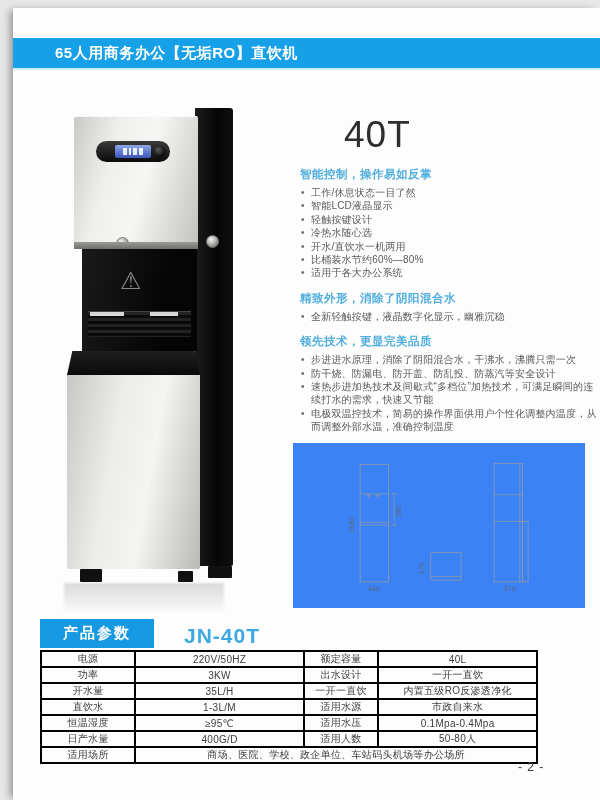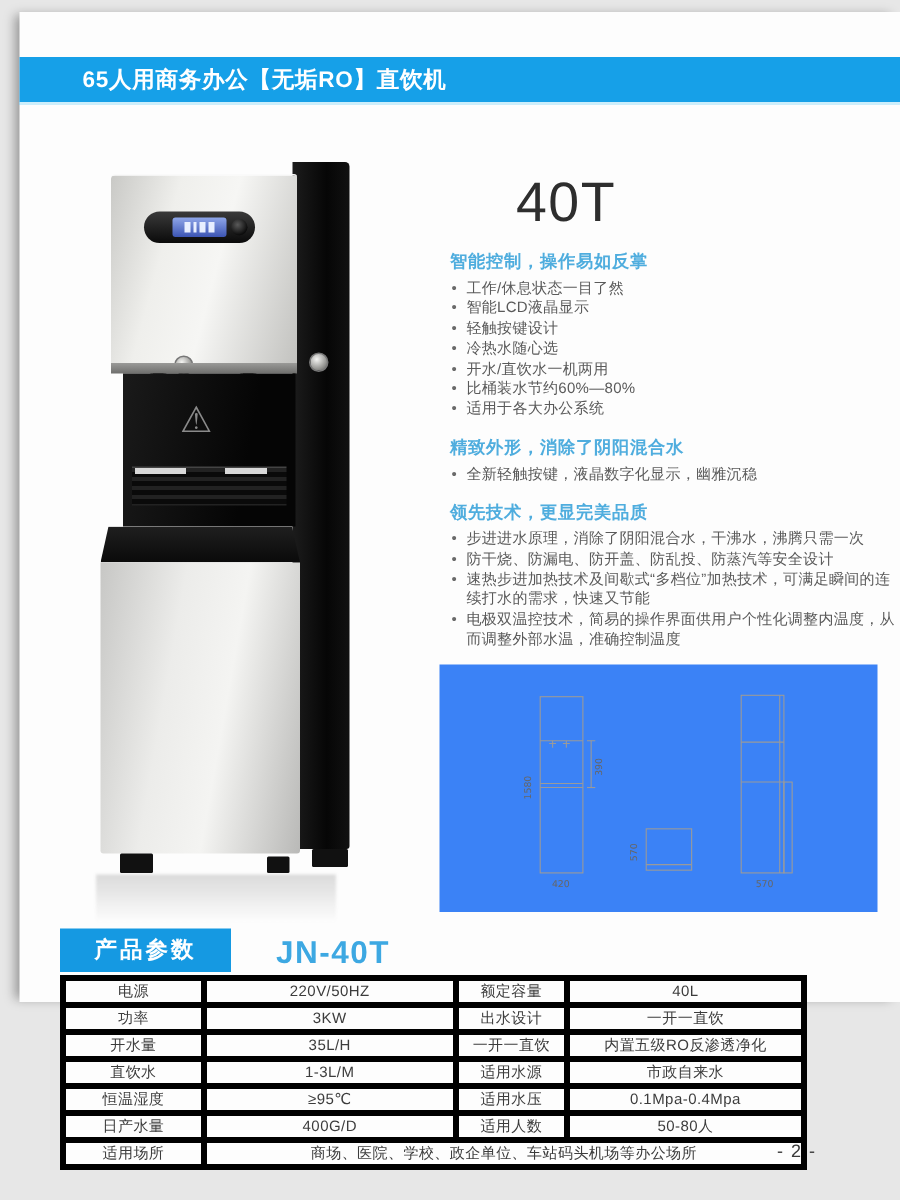--- a/index.html
+++ b/index.html
@@ -3,21 +3,21 @@
 <meta charset="utf-8">
 <style>
   * { margin:0; padding:0; box-sizing:border-box; }
   html,body { width:600px; height:800px; }
   body {
     font-family:"Liberation Sans","DejaVu Sans",sans-serif;
     background:#e7e7e7;
     position:relative; overflow:hidden;
   }
   .page {
-    position:absolute; left:13px; top:8px; width:587px; height:660px;
+    position:absolute; left:13px; top:8px; width:587px; height:792px;
     background:#fdfdfd;
     box-shadow:-5px 0 7px -2px rgba(0,0,0,0.35);
   }
 
   
   .header-bar {
     position:absolute; left:0; top:30px; width:587px; height:32px;
     background:#16a0e8;
     border-bottom:2px solid #cdeefb;
     display:flex; align-items:center;
@@ -145,21 +145,21 @@
     width:114px; height:29px; display:flex; align-items:center; justify-content:center;
     letter-spacing:2px;
   }
   .params-model { color:#3da8e2; font-size:21px; font-weight:bold; margin-left:14px; letter-spacing:1px; }
 
   table.specs {
     position:absolute; left:27px; top:642px; width:498px;
     border-collapse:collapse; table-layout:fixed;
   }
   table.specs td {
-    border:4px solid #000000; text-align:center; font-size:10px; color:#3c3c3c;
+    border:2px solid #000000; text-align:center; font-size:10px; color:#3c3c3c;
     height:13px; padding:0 2px; background:#fdfdfd; letter-spacing:0.3px;
   }
   col.c1 { width:19%; } col.c2 { width:34%; } col.c3 { width:15%; } col.c4 { width:32%; }
 
   .page-number { position:absolute; left:505px; top:752px; font-size:12px; color:#3a3a3a; letter-spacing:1px; }
 </style>
 </head>
 <body>
 
 <div class="page">

